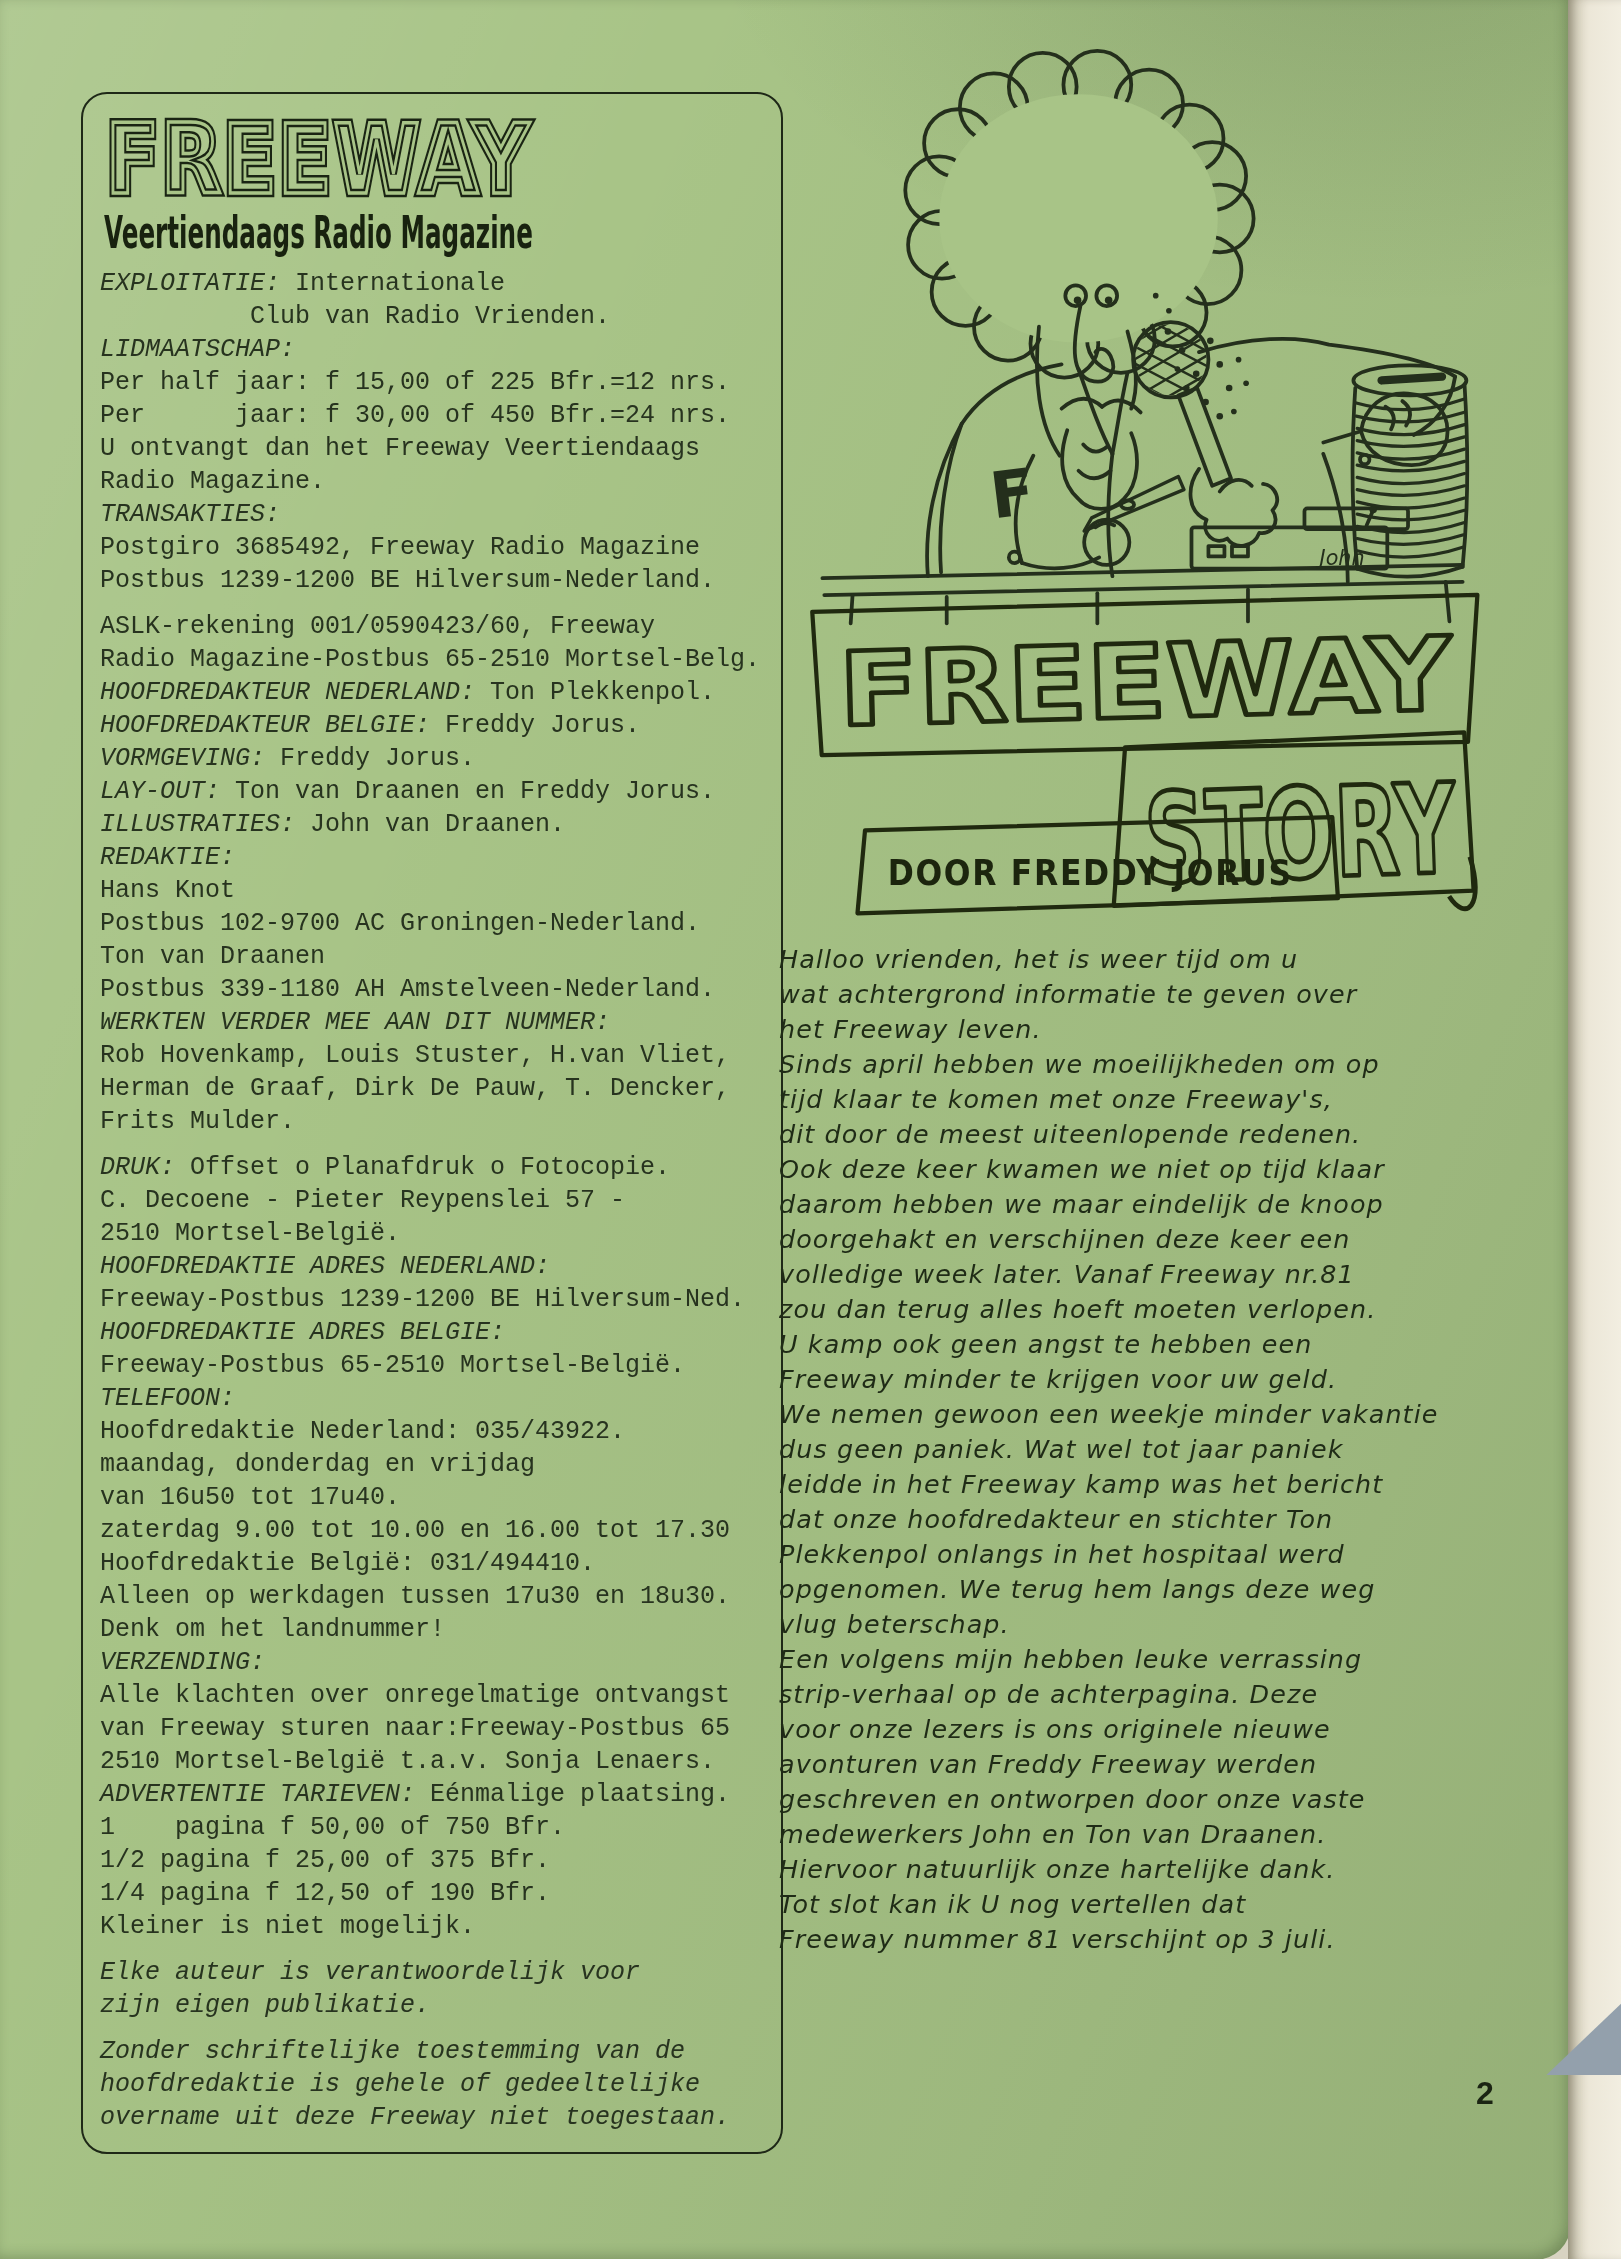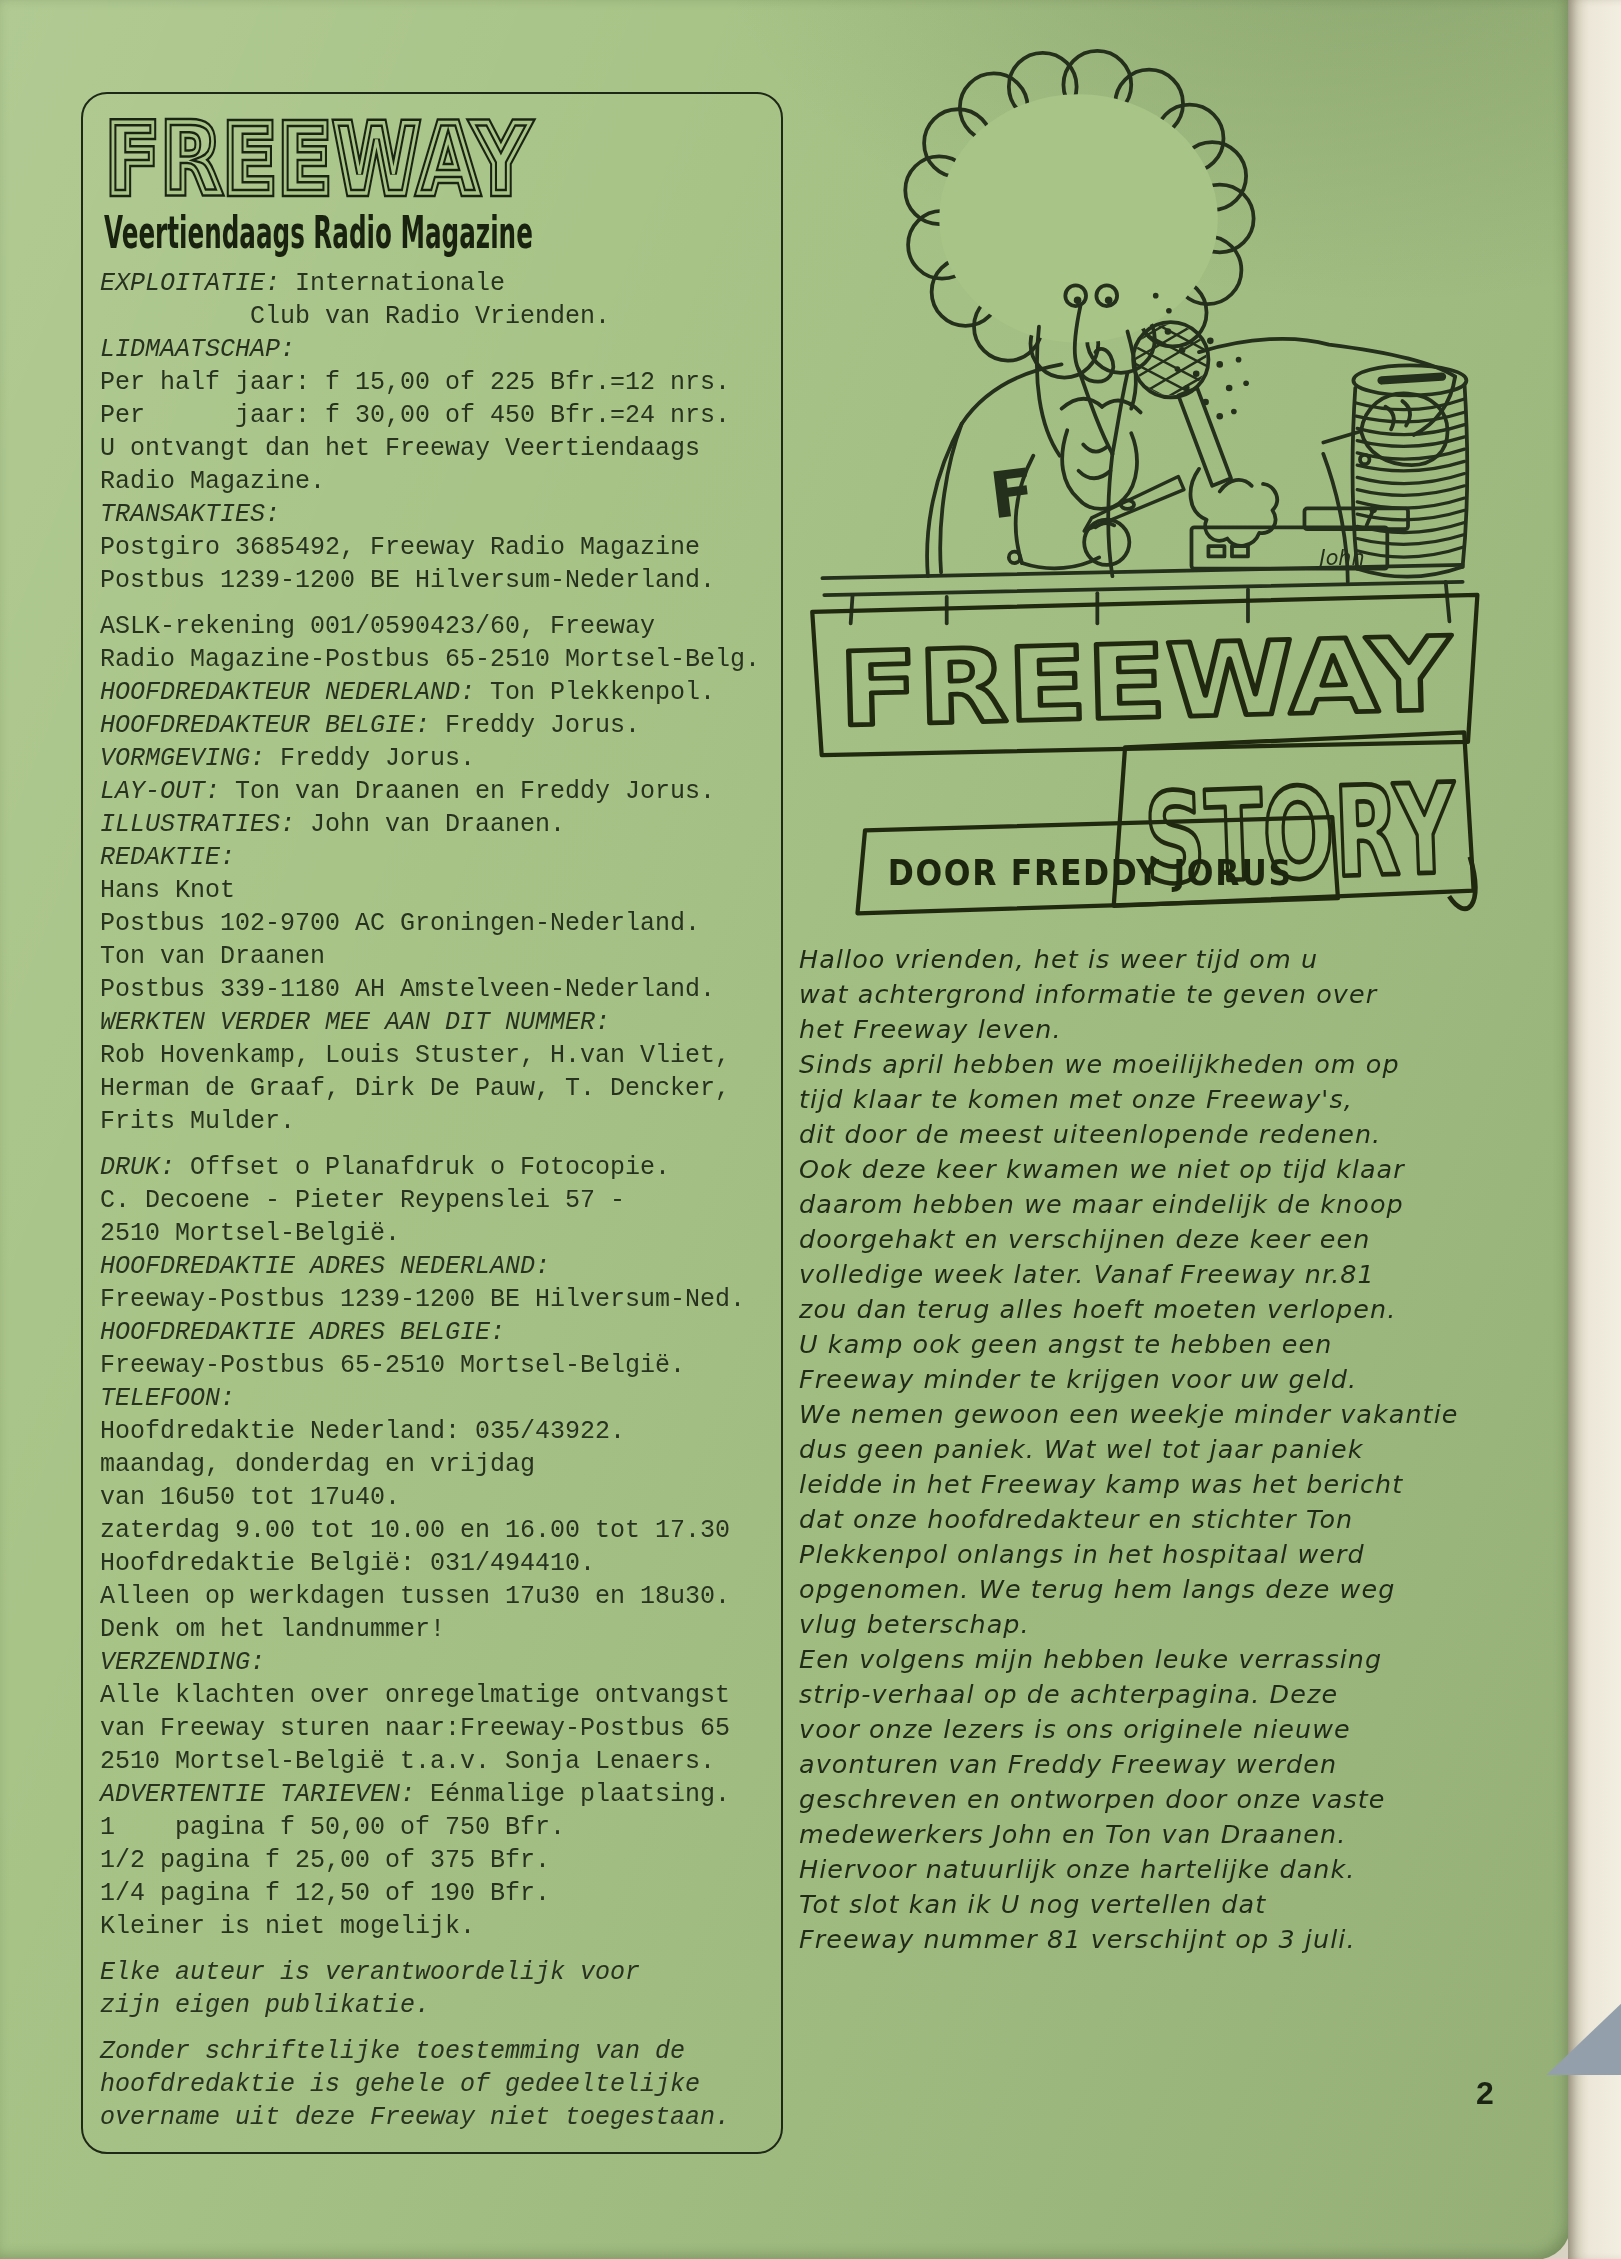--- a/index.html
+++ b/index.html
@@ -45,21 +45,21 @@
     font-size:25px;line-height:33px;
     color:#27331f;white-space:pre;
   }
   .cl{white-space:pre;}
   .cl.gap{margin-top:13px;}
   .cl .it{font-style:italic;}
   
   .illustration-svg{position:absolute;left:796px;top:49px;}
   .story-logo-svg{position:absolute;left:784px;top:574px;}
   .story-text{
-    position:absolute;left:799px;top:942px;width:734px;
+    position:absolute;left:779px;top:942px;width:734px;
     font-family:"DejaVu Sans", sans-serif;
     font-style:italic;
     font-size:25.4px;line-height:35px;letter-spacing:1.1px;
     color:#1f2b16;
   }
   .page-num{
     position:absolute;left:1476px;top:2075px;
     font-family:"Liberation Sans", sans-serif;
     font-weight:bold;font-size:32px;color:#1b2413;
   }

